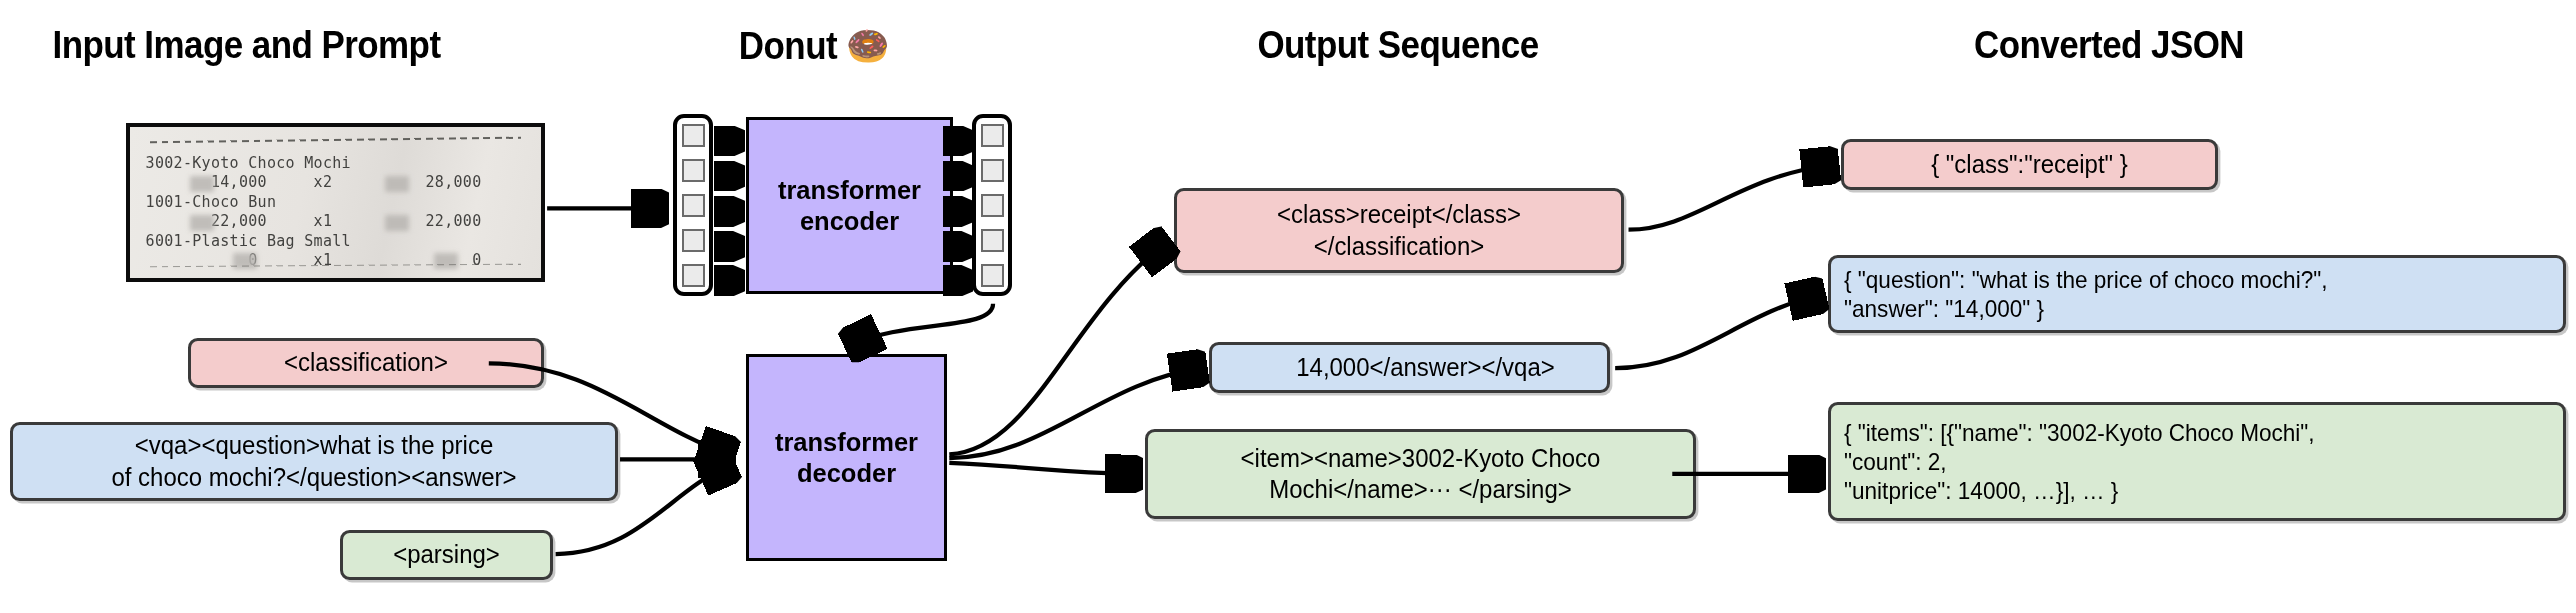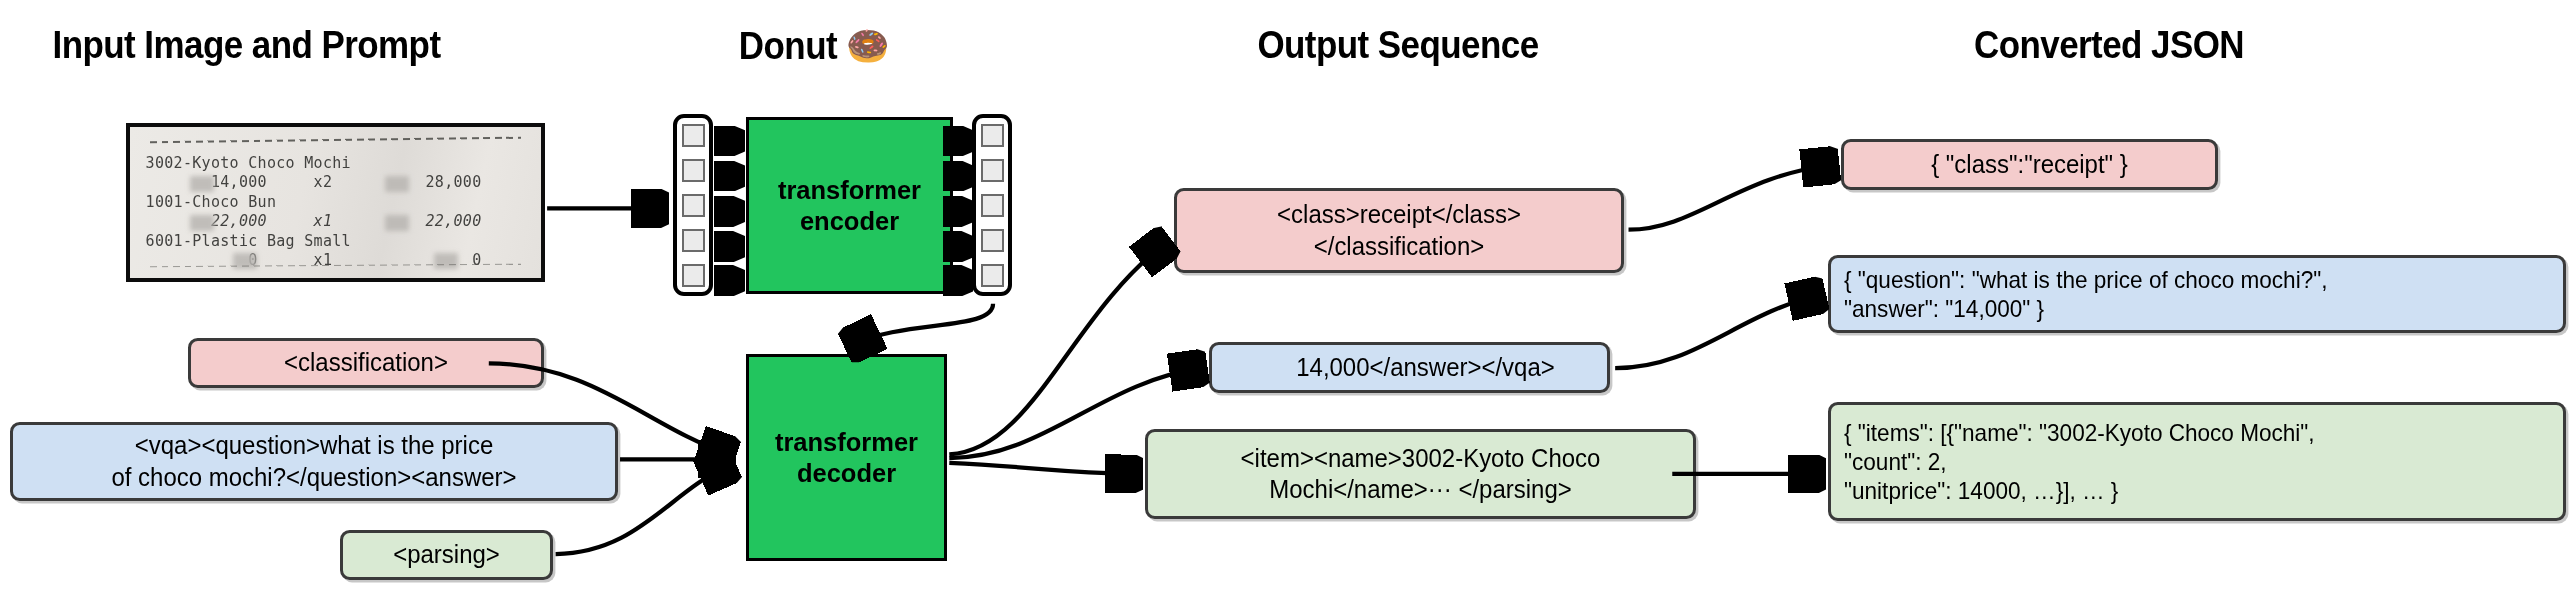--- a/index.html
+++ b/index.html
@@ -73,21 +73,21 @@
     position: absolute;
     background: #b9b6b2;
     filter: blur(2.4px);
     opacity: .85;
     border-radius: 1.2px;
   }
 
   
   .plain-box {
     position: absolute;
-    background: #22c55e;
+    background: #c4b5fd;
     border: 3.6px solid #000000;
     box-sizing: border-box;
     display: flex;
     align-items: center;
     justify-content: center;
     text-align: center;
     font-family: "Liberation Sans", sans-serif;
     font-weight: bold;
     font-size: 25.5px;
     line-height: 1.18;
@@ -162,21 +162,21 @@
 
   <div class="col-title" style="left:1878px; top:24px; width:462px;">Converted JSON</div>
 
   <div id="receipt-frame">
     <div id="receipt-paper">
       <div class="rcpt-dash" id="rcpt-dash-top"></div>
 
       <div class="rcpt-line" style="left:16px; top:27px;">3002-Kyoto Choco Mochi</div>
       <div class="rcpt-line" style="left:16px; top:46px;">       14,000     x2          28,000</div>
       <div class="rcpt-line" style="left:16px; top:66px;">1001-Choco Bun</div>
-      <div class="rcpt-line" style="left:16px; top:85px;font-style:italic;">       22,000     x1          22,000</div>
+      <div class="rcpt-line" style="left:16px; top:85px;">       22,000     x1          22,000</div>
       <div class="rcpt-line" style="left:16px; top:105px;">6001-Plastic Bag Small</div>
       <div class="rcpt-line" style="left:16px; top:124px;">           0      x1               0</div>
 
       <div class="rcpt-blur" style="left:60px;  top:49px;  width:24px; height:16px;"></div>
       <div class="rcpt-blur" style="left:255px; top:49px;  width:24px; height:16px;"></div>
       <div class="rcpt-blur" style="left:60px;  top:88px; width:24px; height:16px;"></div>
       <div class="rcpt-blur" style="left:255px; top:88px; width:24px; height:16px;"></div>
       <div class="rcpt-blur" style="left:103px; top:126px; width:24px; height:16px;"></div>
       <div class="rcpt-blur" style="left:304px; top:126px; width:24px; height:16px;"></div>
 

